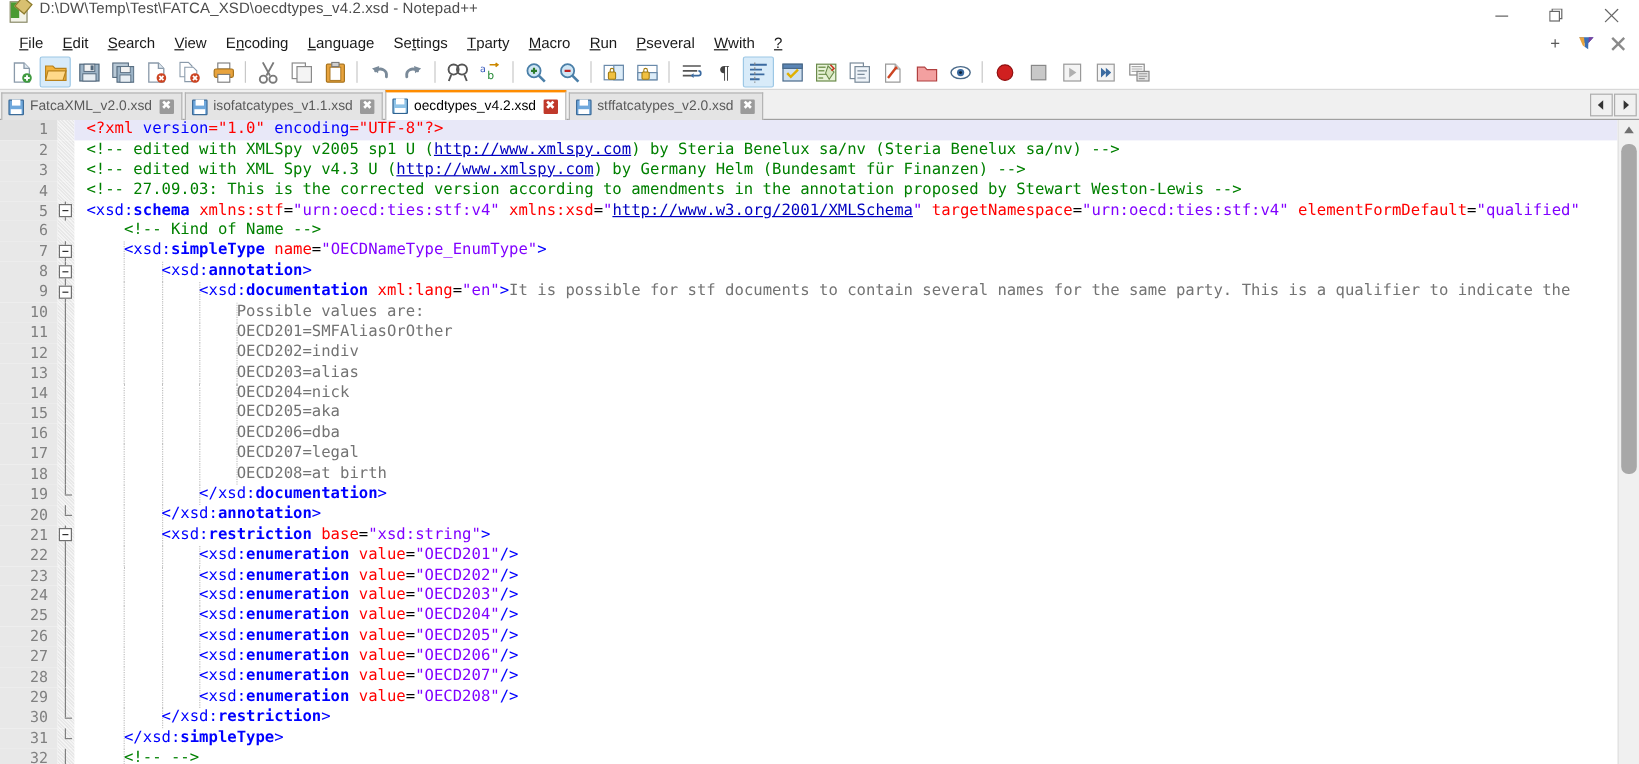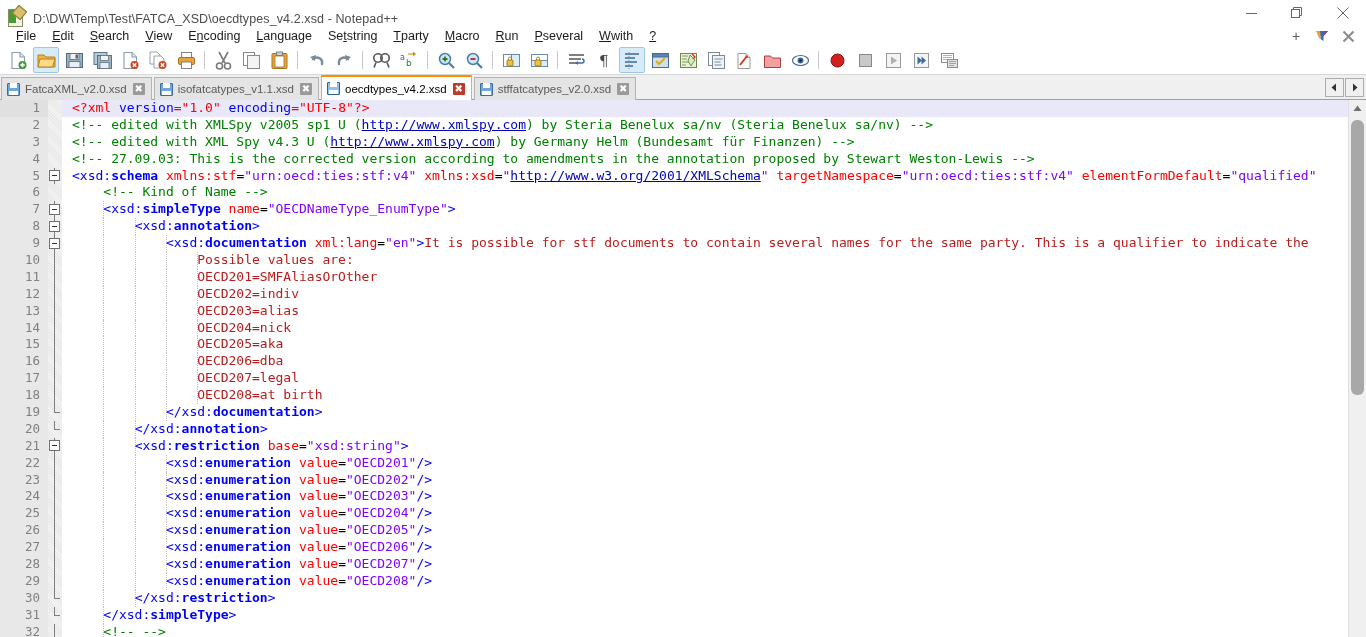--- a/index.html
+++ b/index.html
@@ -5,21 +5,21 @@
   html,body{margin:0;padding:0;}
   body{
     width:1366px;height:637px;overflow:hidden;
     font-family:"Liberation Sans", sans-serif;
     background:#ffffff;
     -webkit-font-smoothing:antialiased;
   }
   .app{width:1366px;height:637px;display:flex;flex-direction:column;background:#ffffff;}
 
   
-  .titlebar{height:26px;display:flex;align-items:flex-end;background:#ffffff;flex:0 0 26px;}
+  .titlebar{height:26px;display:flex;align-items:flex-start;background:#ffffff;flex:0 0 26px;}
   .title-icon{width:18px;height:18px;margin-left:7px;margin-right:8px;position:relative;flex:0 0 18px;}
   .title-icon .pad{position:absolute;left:1px;top:1px;width:13px;height:16px;background:#f3f3e8;border:1px solid #8a8a6a;}
   .title-icon .grn{position:absolute;left:2px;top:2px;width:7px;height:13px;background:#4a9a32;}
   .title-icon .pen{position:absolute;left:7px;top:-1px;width:9px;height:9px;background:#d8c070;transform:rotate(40deg);border:1px solid #8a7a30;}
   .title-text{font-size:12.5px;color:#4c4c4c;letter-spacing:.1px;}
   .win-btns{margin-left:auto;display:flex;height:26px;}
   .win-btn{width:46px;height:26px;display:flex;align-items:center;justify-content:center;}
   .win-btn svg{display:block;}
 
   
@@ -73,21 +73,21 @@
   
   .t-tag{color:#0000ff;font-weight:bold;}
   .t-ns{color:#0000ff;font-weight:normal;}
   .t-brk{color:#0000ff;}
   .t-attr{color:#ff0000;}
   .t-val{color:#8000ff;}
   .t-pi{color:#ff0000;font-weight:normal;}
   .t-pitxt{color:#0000ff;}
   .t-cmt{color:#008000;}
   .t-link{color:#0000c0;text-decoration:underline;}
-  .t-txt{color:#b91c1c;}
+  .t-txt{color:#737373;}
   .t-eq{color:#000000;}
 
   
   .vscroll{width:17px;flex:0 0 17px;background:#f0f0f0;border-left:1px solid #e0e0e0;display:flex;flex-direction:column;align-items:center;position:relative;}
   .vs-arrow{width:17px;height:17px;display:flex;align-items:center;justify-content:center;background:#f0f0f0;}
   .vs-thumb{position:absolute;left:2px;top:20px;width:13px;height:275px;background:#a8a8a8;border-radius:6px;}
 </style>
 </head>
 <body>
 
@@ -121,21 +121,21 @@
     </div>
   </div>
 
   <div class="menubar">
     <div class="menu-item"><u>F</u><span>ile</span></div>
     <div class="menu-item"><u>E</u><span>dit</span></div>
     <div class="menu-item"><u>S</u><span>earch</span></div>
     <div class="menu-item"><u>V</u><span>iew</span></div>
     <div class="menu-item">E<u>n</u><span>coding</span></div>
     <div class="menu-item"><u>L</u><span>anguage</span></div>
-    <div class="menu-item">Se<u>t</u><span>string</span></div>
+    <div class="menu-item">Se<u>t</u><span>tings</span></div>
     <div class="menu-item"><u>T</u><span>party</span></div>
     <div class="menu-item"><u>M</u><span>acro</span></div>
     <div class="menu-item"><u>R</u><span>un</span></div>
     <div class="menu-item"><u>P</u><span>several</span></div>
     <div class="menu-item"><u>W</u><span>with</span></div>
     <div class="menu-item"><u>?</u></div>
     <div class="menu-right">
       <div class="mr-btn">+</div>
       <div class="mr-btn">
         <svg width="14" height="12" viewBox="0 0 14 12">

